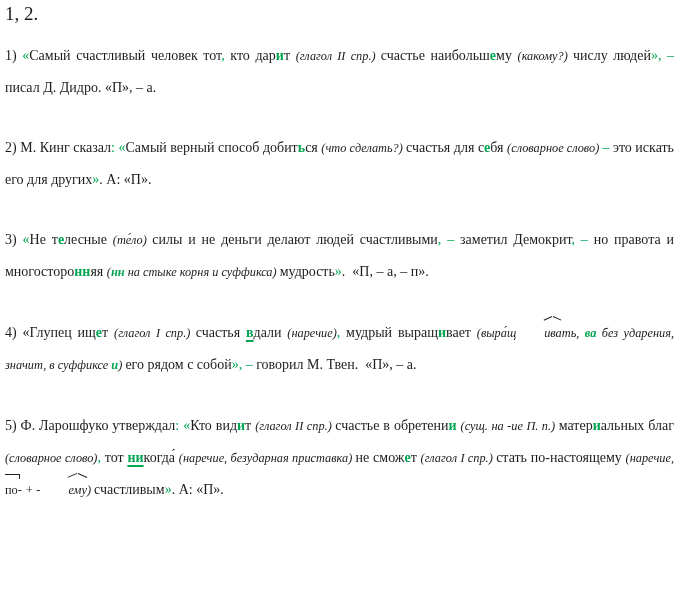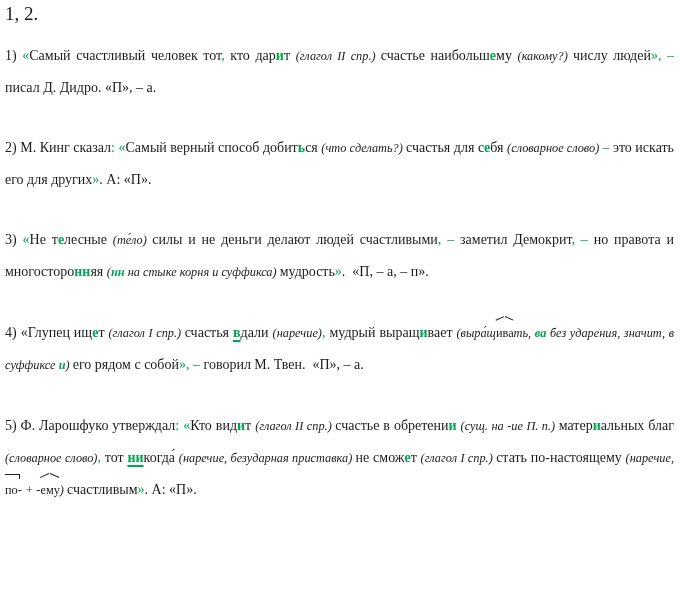--- a/index.html
+++ b/index.html
@@ -14,21 +14,21 @@
   .para{margin:0 0 29px 0;font-size:14px;line-height:31px;text-align:justify;}
   .para:last-child{margin-bottom:0;}
   
   .r-n{}
   .r-g{color:var(--green,#00a651);}
   .r-gb{color:var(--green,#00a651);font-weight:700;}
   .r-gbu{color:var(--green,#00a651);font-weight:700;text-decoration:underline;text-decoration-thickness:2px;text-underline-offset:3px;}
   .r-i{font-style:italic;font-size:0.88em;}
   .r-gi{font-style:italic;font-size:0.88em;color:var(--green,#00a651);font-weight:600;}
   
-  .r-iroof{font-size:0.88em;position:relative;display:inline-block;}
+  .r-iroof{font-style:italic;font-size:0.88em;position:relative;display:inline-block;margin-left:28px;}
   .r-iroof::before{content:'';position:absolute;left:-1px;top:-2px;width:52%;border-top:1.4px solid #222;transform-origin:100% 50%;transform:rotate(-24deg);}
   .r-iroof::after{content:'';position:absolute;left:50%;top:-2px;width:52%;border-top:1.4px solid #222;transform-origin:0 50%;transform:rotate(24deg);}
   
   .r-ipre{font-size:0.88em;position:relative;display:inline-block;}
   .r-ipre::before{content:'';position:absolute;left:0;right:2px;top:-1px;border-top:1.4px solid #222;}
   .r-ipre::after{content:'';position:absolute;right:2px;top:-1px;height:5px;border-right:1.4px solid #222;}
 </style>
 </head>
 <body>
 

